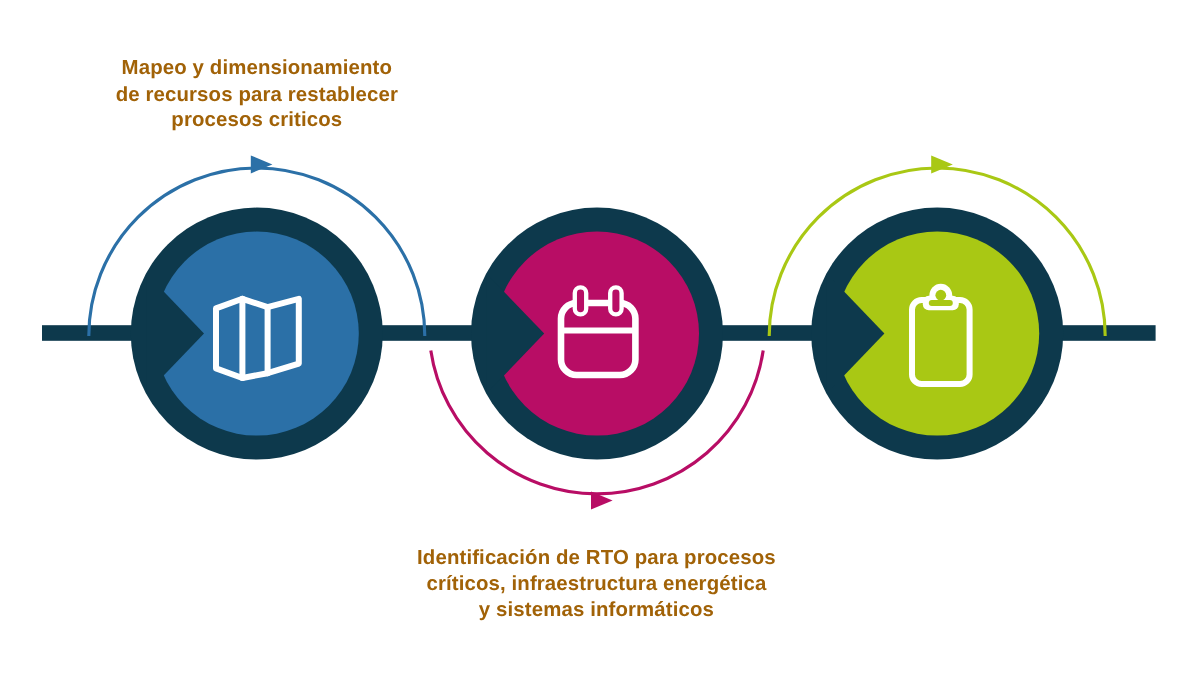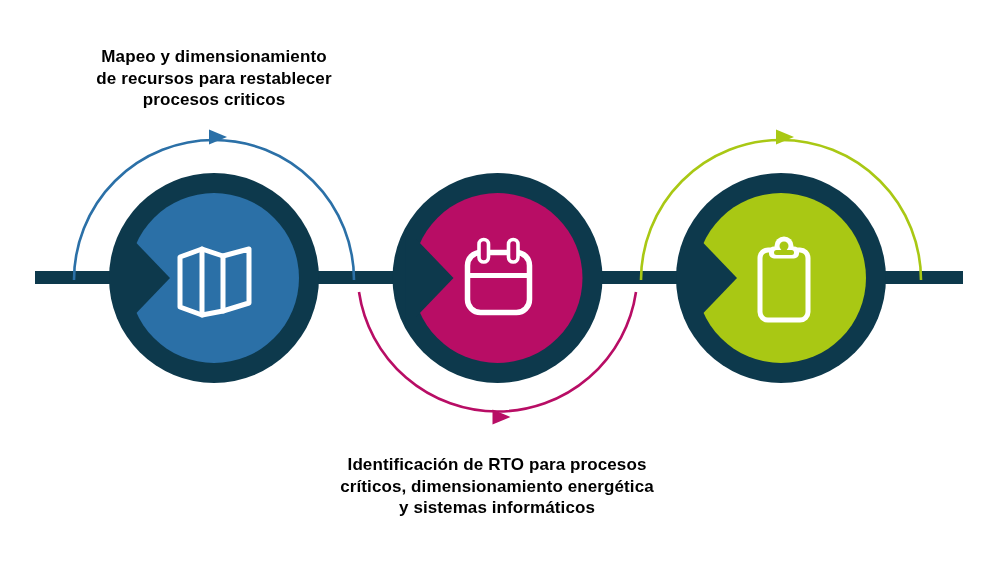--- a/index.html
+++ b/index.html
@@ -11,21 +11,21 @@
     font-family:"Liberation Sans", sans-serif;
   }
   .diagram-svg{position:absolute;left:0;top:0;}
   .step-label{
     position:absolute;
     width:342px;
     text-align:center;
     font-size:17px;
     font-weight:bold;
     line-height:21.5px;
-    color:#000000;
+    color:#a16207;
     white-space:pre-line;
     letter-spacing:0.1px;
   }
   .label-1{left:43px;top:46px;}
   .label-3{left:610px;top:46px;}
   .label-2{left:326px;top:454px;}
 </style>
 </head>
 <body>
 
@@ -81,17 +81,17 @@
         <rect x="774" y="250" width="20" height="5" rx="2.5" fill="#a9c814"></rect>
       </g>
     </g>
   </svg>
 
   <div class="step-label label-1">Mapeo y dimensionamiento
 de recursos para restablecer
 procesos criticos</div>
 
   <div class="step-label label-2">Identificación de RTO para procesos
-críticos, dimensionamiento energética
+críticos, infraestructura energética
 y sistemas informáticos</div>
 
 
 </div>
 
 </body></html>

